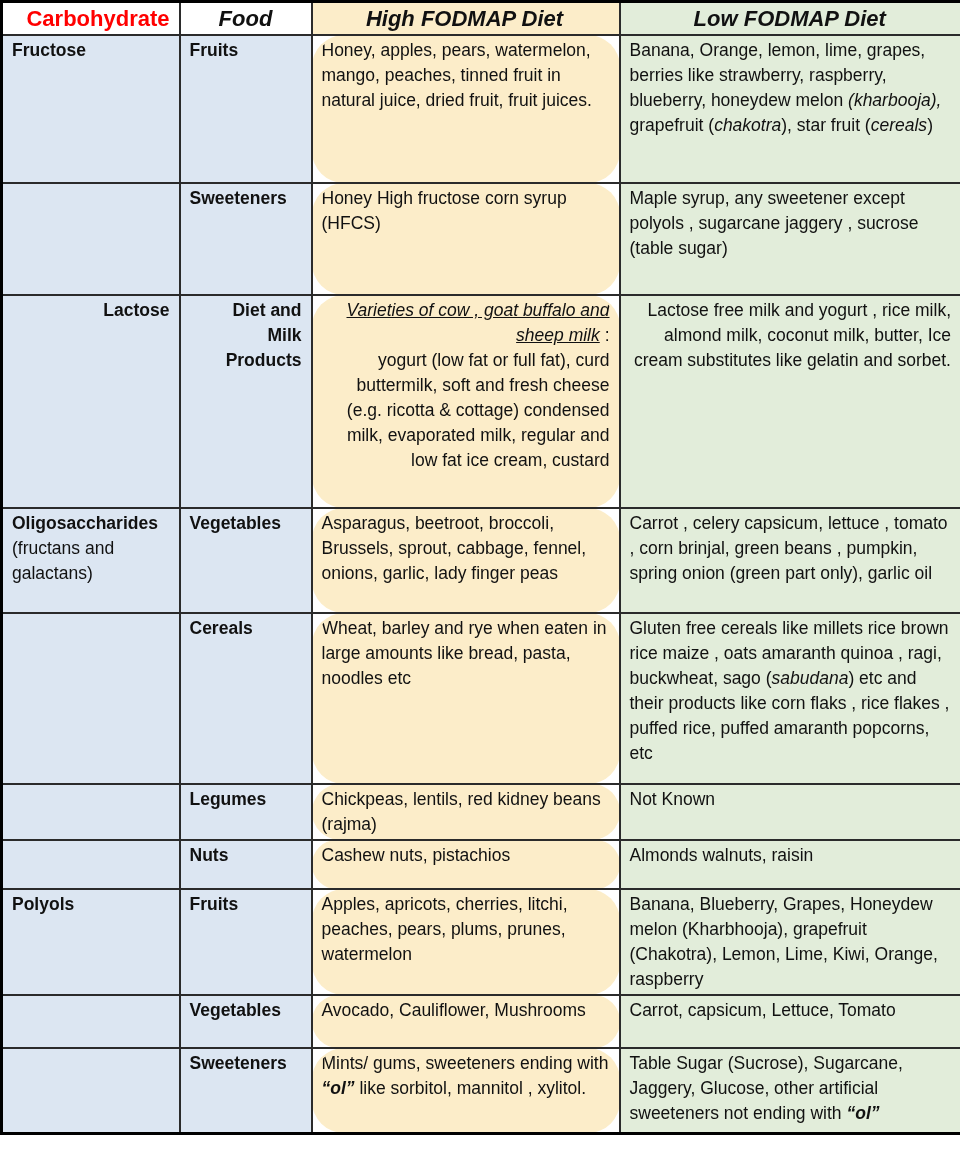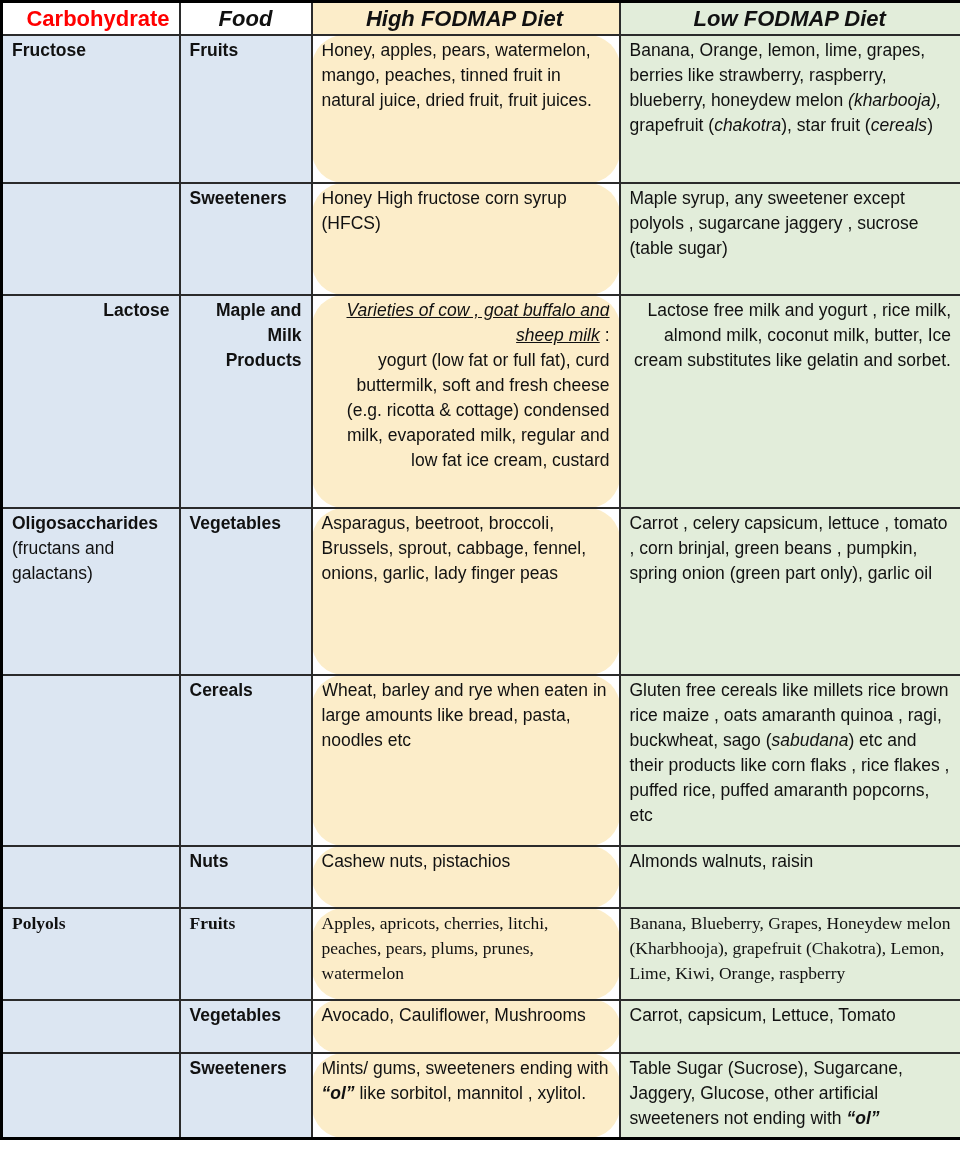--- a/index.html
+++ b/index.html
@@ -44,25 +44,25 @@
   thead th.low-h{background:var(--green);padding-left:8px;}
   td{font-size:17.5px; line-height:25px;}
   td.c-carb, td.c-food{background:var(--blue); font-weight:normal;}
   td.c-high{background:var(--cream);border-radius:32px;}
   td.c-low{background:var(--green);}
   
   tr.r0{height:33px;}
   tr.r1{height:148px;}
   tr.r2{height:112px;}
   tr.r3{height:213px;text-align:right;}
-  tr.r4{height:167px;}
+  tr.r4{height:105px;}
   tr.r5{height:171px;}
   tr.r6{height:56px;}
-  tr.r7{height:62px;}
-  tr.r8{height:92px;font-family:Liberation Serif, serif;}
+  tr.r7{height:49px;}
+  tr.r8{height:92px;}
   tr.r9{height:53px;}
   tr.r10{height:85px;}
   span.rb{font-weight:bold;}
   span.ri{font-style:italic;}
   span.ru{text-decoration:underline;}
 </style>
 </head>
 <body>
 
 <table class="fodmap">
@@ -88,35 +88,41 @@
       <td class="c-low"><span>Banana, Orange, lemon, lime, grapes, berries like strawberry, raspberry, blueberry, honeydew melon </span><span class="ri">(kharbooja),</span><span> grapefruit (</span><span class="ri">chakotra</span><span>), star fruit (</span><span class="ri">cereals</span><span>)</span></td>
     </tr>
     <tr class="r2">
       <td class="c-carb"></td>
       <td class="c-food"><span class="rb">Sweeteners</span></td>
       <td class="c-high"><span>Honey High fructose corn syrup (HFCS)</span></td>
       <td class="c-low"><span>Maple syrup, any sweetener except polyols , sugarcane jaggery , sucrose (table sugar)</span></td>
     </tr>
     <tr class="r3">
       <td class="c-carb"><span class="rb">Lactose</span></td>
-      <td class="c-food"><span class="rb">Maple and</span><br><span class="rb">Milk</span><br><span class="rb">Products</span></td>
+      <td class="c-food"><span class="rb">Diet and</span><br><span class="rb">Milk</span><br><span class="rb">Products</span></td>
       <td class="c-high"><span class="ri ru">Varieties of cow , goat buffalo and sheep milk</span><span> :</span><br><span>yogurt (low fat or full fat), curd buttermilk, soft and fresh cheese (e.g. ricotta &amp; cottage) condensed milk, evaporated milk, regular and low fat ice cream, custard</span></td>
       <td class="c-low"><span>Lactose free milk and yogurt , rice milk, almond milk, coconut milk, butter, Ice cream substitutes like gelatin and sorbet.</span></td>
     </tr>
     <tr class="r4">
       <td class="c-carb"><span class="rb">Oligosaccharides</span><span></span><br><span>(fructans and galactans)</span></td>
       <td class="c-food"><span class="rb">Vegetables</span></td>
       <td class="c-high"><span>Asparagus, beetroot, broccoli, Brussels, sprout, cabbage, fennel, onions, garlic, lady finger peas</span></td>
       <td class="c-low"><span>Carrot , celery capsicum, lettuce , tomato , corn brinjal, green beans , pumpkin, spring onion (green part only), garlic oil</span></td>
     </tr>
     <tr class="r5">
       <td class="c-carb"></td>
       <td class="c-food"><span class="rb">Cereals</span></td>
       <td class="c-high"><span>Wheat, barley and rye when eaten in large amounts like bread, pasta, noodles etc</span></td>
       <td class="c-low"><span>Gluten free cereals like millets rice brown rice maize , oats amaranth quinoa , ragi, buckwheat, sago (</span><span class="ri">sabudana</span><span>) etc and their products like corn flaks , rice flakes , puffed rice, puffed amaranth popcorns, etc</span></td>
+    </tr>
+    <tr class="r6">
+      <td class="c-carb"></td>
+      <td class="c-food"><span class="rb">Legumes</span></td>
+      <td class="c-high"><span>Chickpeas, lentils, red kidney beans (rajma)</span></td>
+      <td class="c-low"><span>Not Known</span></td>
     </tr>
     <tr class="r7">
       <td class="c-carb"></td>
       <td class="c-food"><span class="rb">Nuts</span></td>
       <td class="c-high"><span>Cashew nuts, pistachios</span></td>
       <td class="c-low"><span>Almonds walnuts, raisin</span></td>
     </tr>
     <tr class="r8">
       <td class="c-carb"><span class="rb">Polyols</span></td>
       <td class="c-food"><span class="rb">Fruits</span></td>

